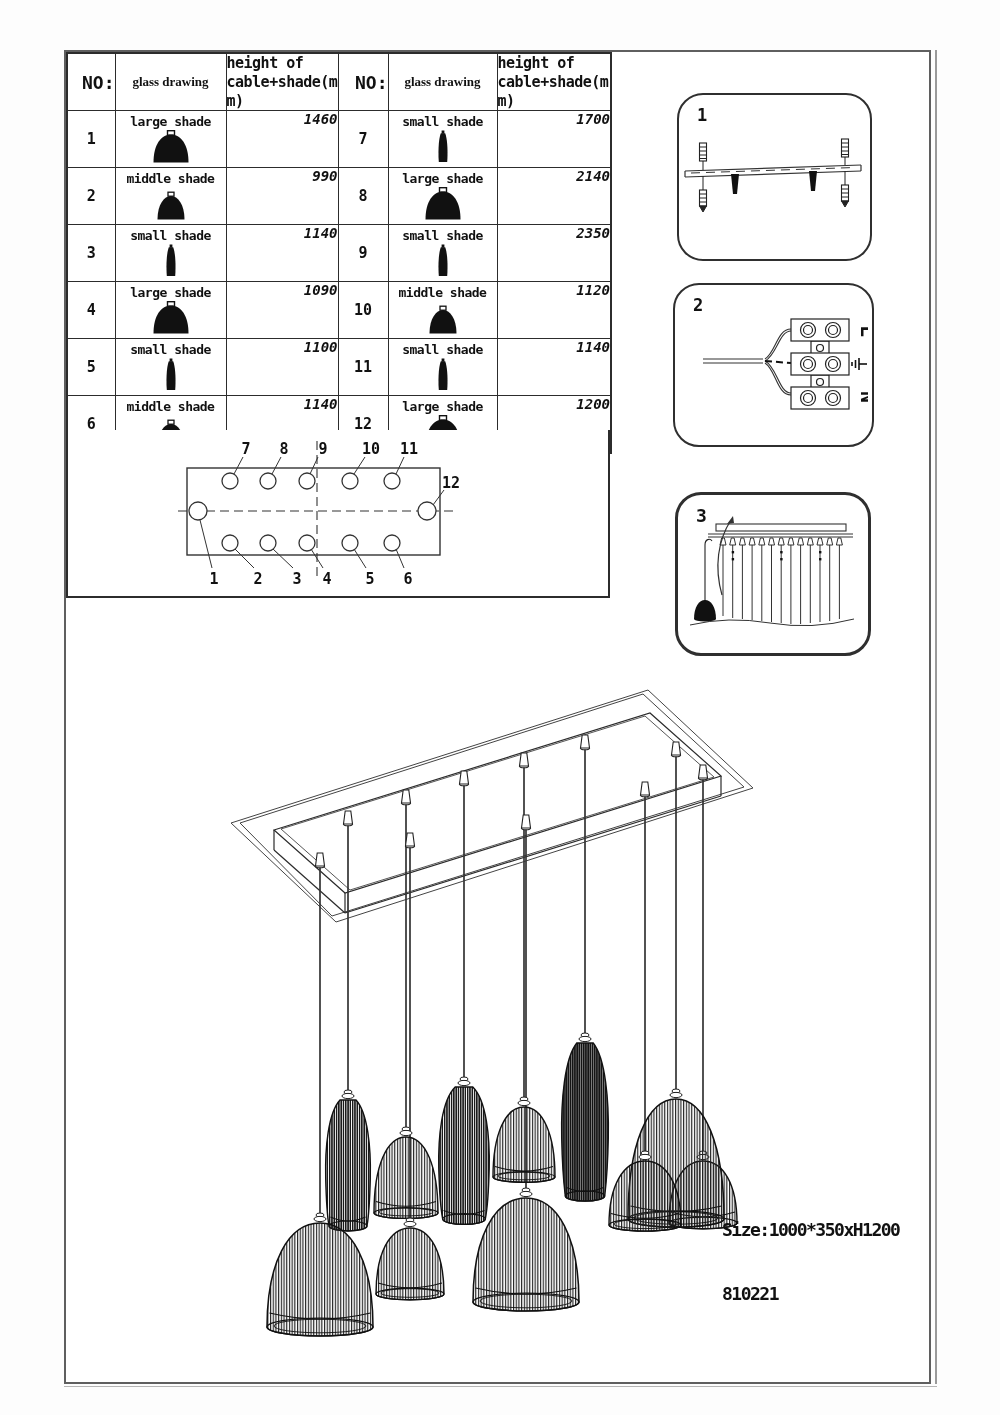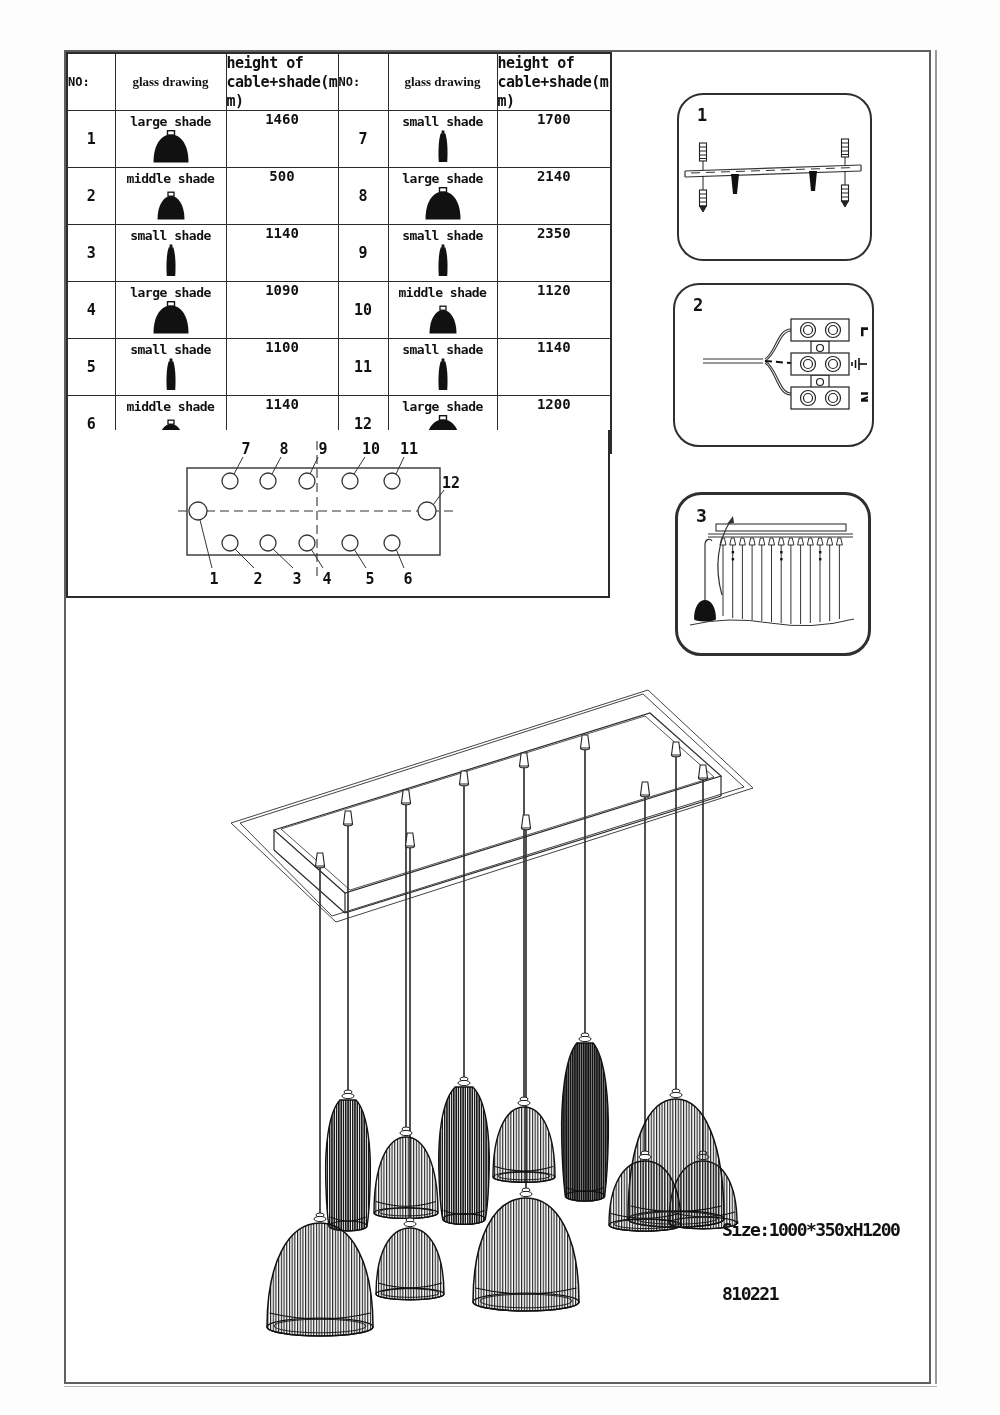--- a/index.html
+++ b/index.html
@@ -20,29 +20,29 @@
     position:absolute;left:66px;top:52px;width:544px;
     border-collapse:collapse;table-layout:fixed;background:#fff;
     border:2px solid #2c2c2c;
   }
   table.spec td,table.spec th{
     border:1.5px solid #2c2c2c;padding:0;margin:0;overflow:hidden;
     font-weight:bold;
   }
   tr.hd{height:36px;}
   tr.rw{height:57px;}
-  th.h-no{font-size:12px;text-align:left;vertical-align:middle;}
+  th.h-no{font-size:18px;text-align:right;vertical-align:middle;}
   th.h-glass{font-size:13px;text-align:center;vertical-align:middle;font-family:Liberation Serif, serif;}
   th.h-height{font-size:15px;letter-spacing:-0.5px;text-align:left;vertical-align:middle;
     padding:1px 0 1px 4px;line-height:1.25;white-space:normal;word-break:break-word;}
   td.c-no{font-size:15px;text-align:center;vertical-align:middle;}
   td.c-glass{text-align:center;vertical-align:top;}
   td.c-glass .gtxt{font-size:13px;letter-spacing:-0.5px;margin-top:3px;}
   td.c-glass svg.gicon{display:block;margin:1px auto 0 auto;}
-  td.c-h{font-size:14px;text-align:center;vertical-align:top;padding:9px 0 0 10px;}
+  td.c-h{font-size:14px;text-align:right;vertical-align:top;padding:9px 0 0 10px;font-style:italic;}
 
   
   .layout-box{
     position:absolute;left:66px;top:430px;width:544px;height:168px;
     border-left:2px solid #2c2c2c;border-right:2px solid #2c2c2c;border-bottom:2px solid #2c2c2c;
     box-sizing:border-box;background:#fff;
   }
 
   
   .step-box{position:absolute;background:#fff;border:2px solid #2f2f2f;border-radius:26px;}
@@ -121,21 +121,21 @@
   </tr>
 
   <tr class="rw">
     <td class="c-no">2</td>
     <td class="c-glass">
       <div class="gtxt">middle shade</div>
       <svg class="gicon" width="40" height="34" viewBox="0 0 40 34">
             <use href="#sil-middle"></use>
           </svg>
     </td>
-    <td class="c-h">500</td>
+    <td class="c-h">990</td>
     <td class="c-no">8</td>
     <td class="c-glass">
       <div class="gtxt">large shade</div>
       <svg class="gicon" width="40" height="34" viewBox="0 0 40 34">
             <use href="#sil-large"></use>
           </svg>
     </td>
     <td class="c-h">2140</td>
   </tr>
 

